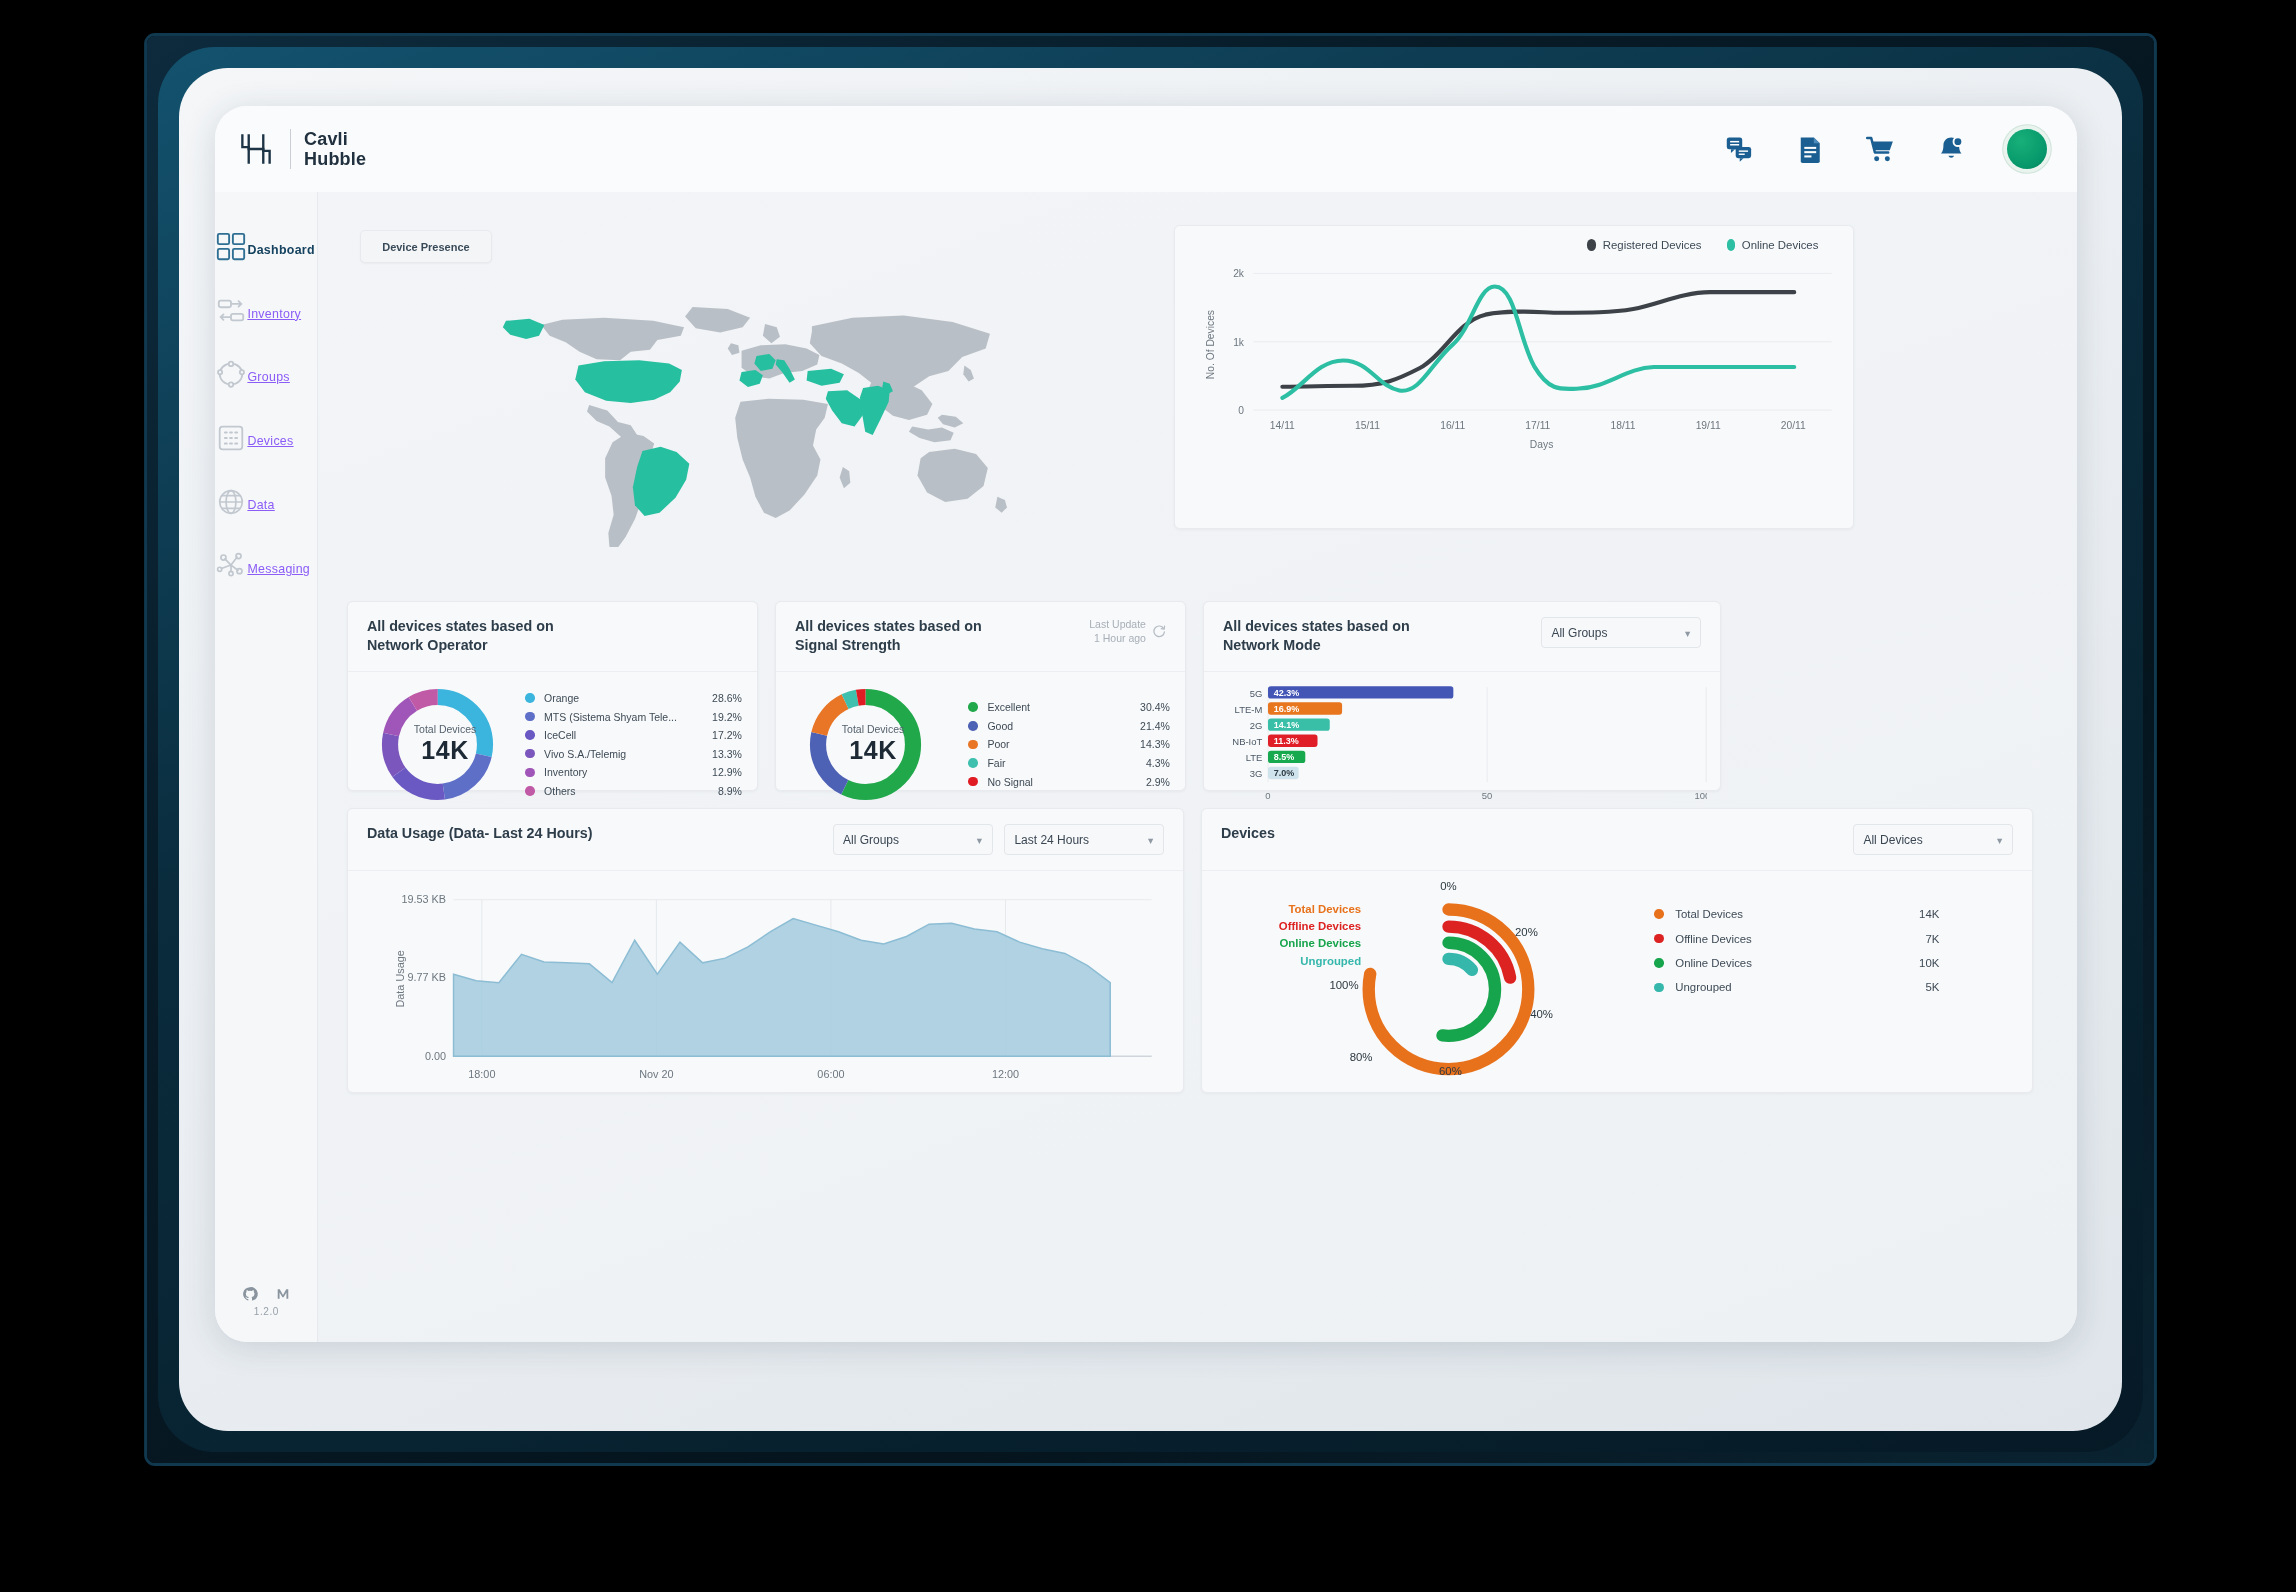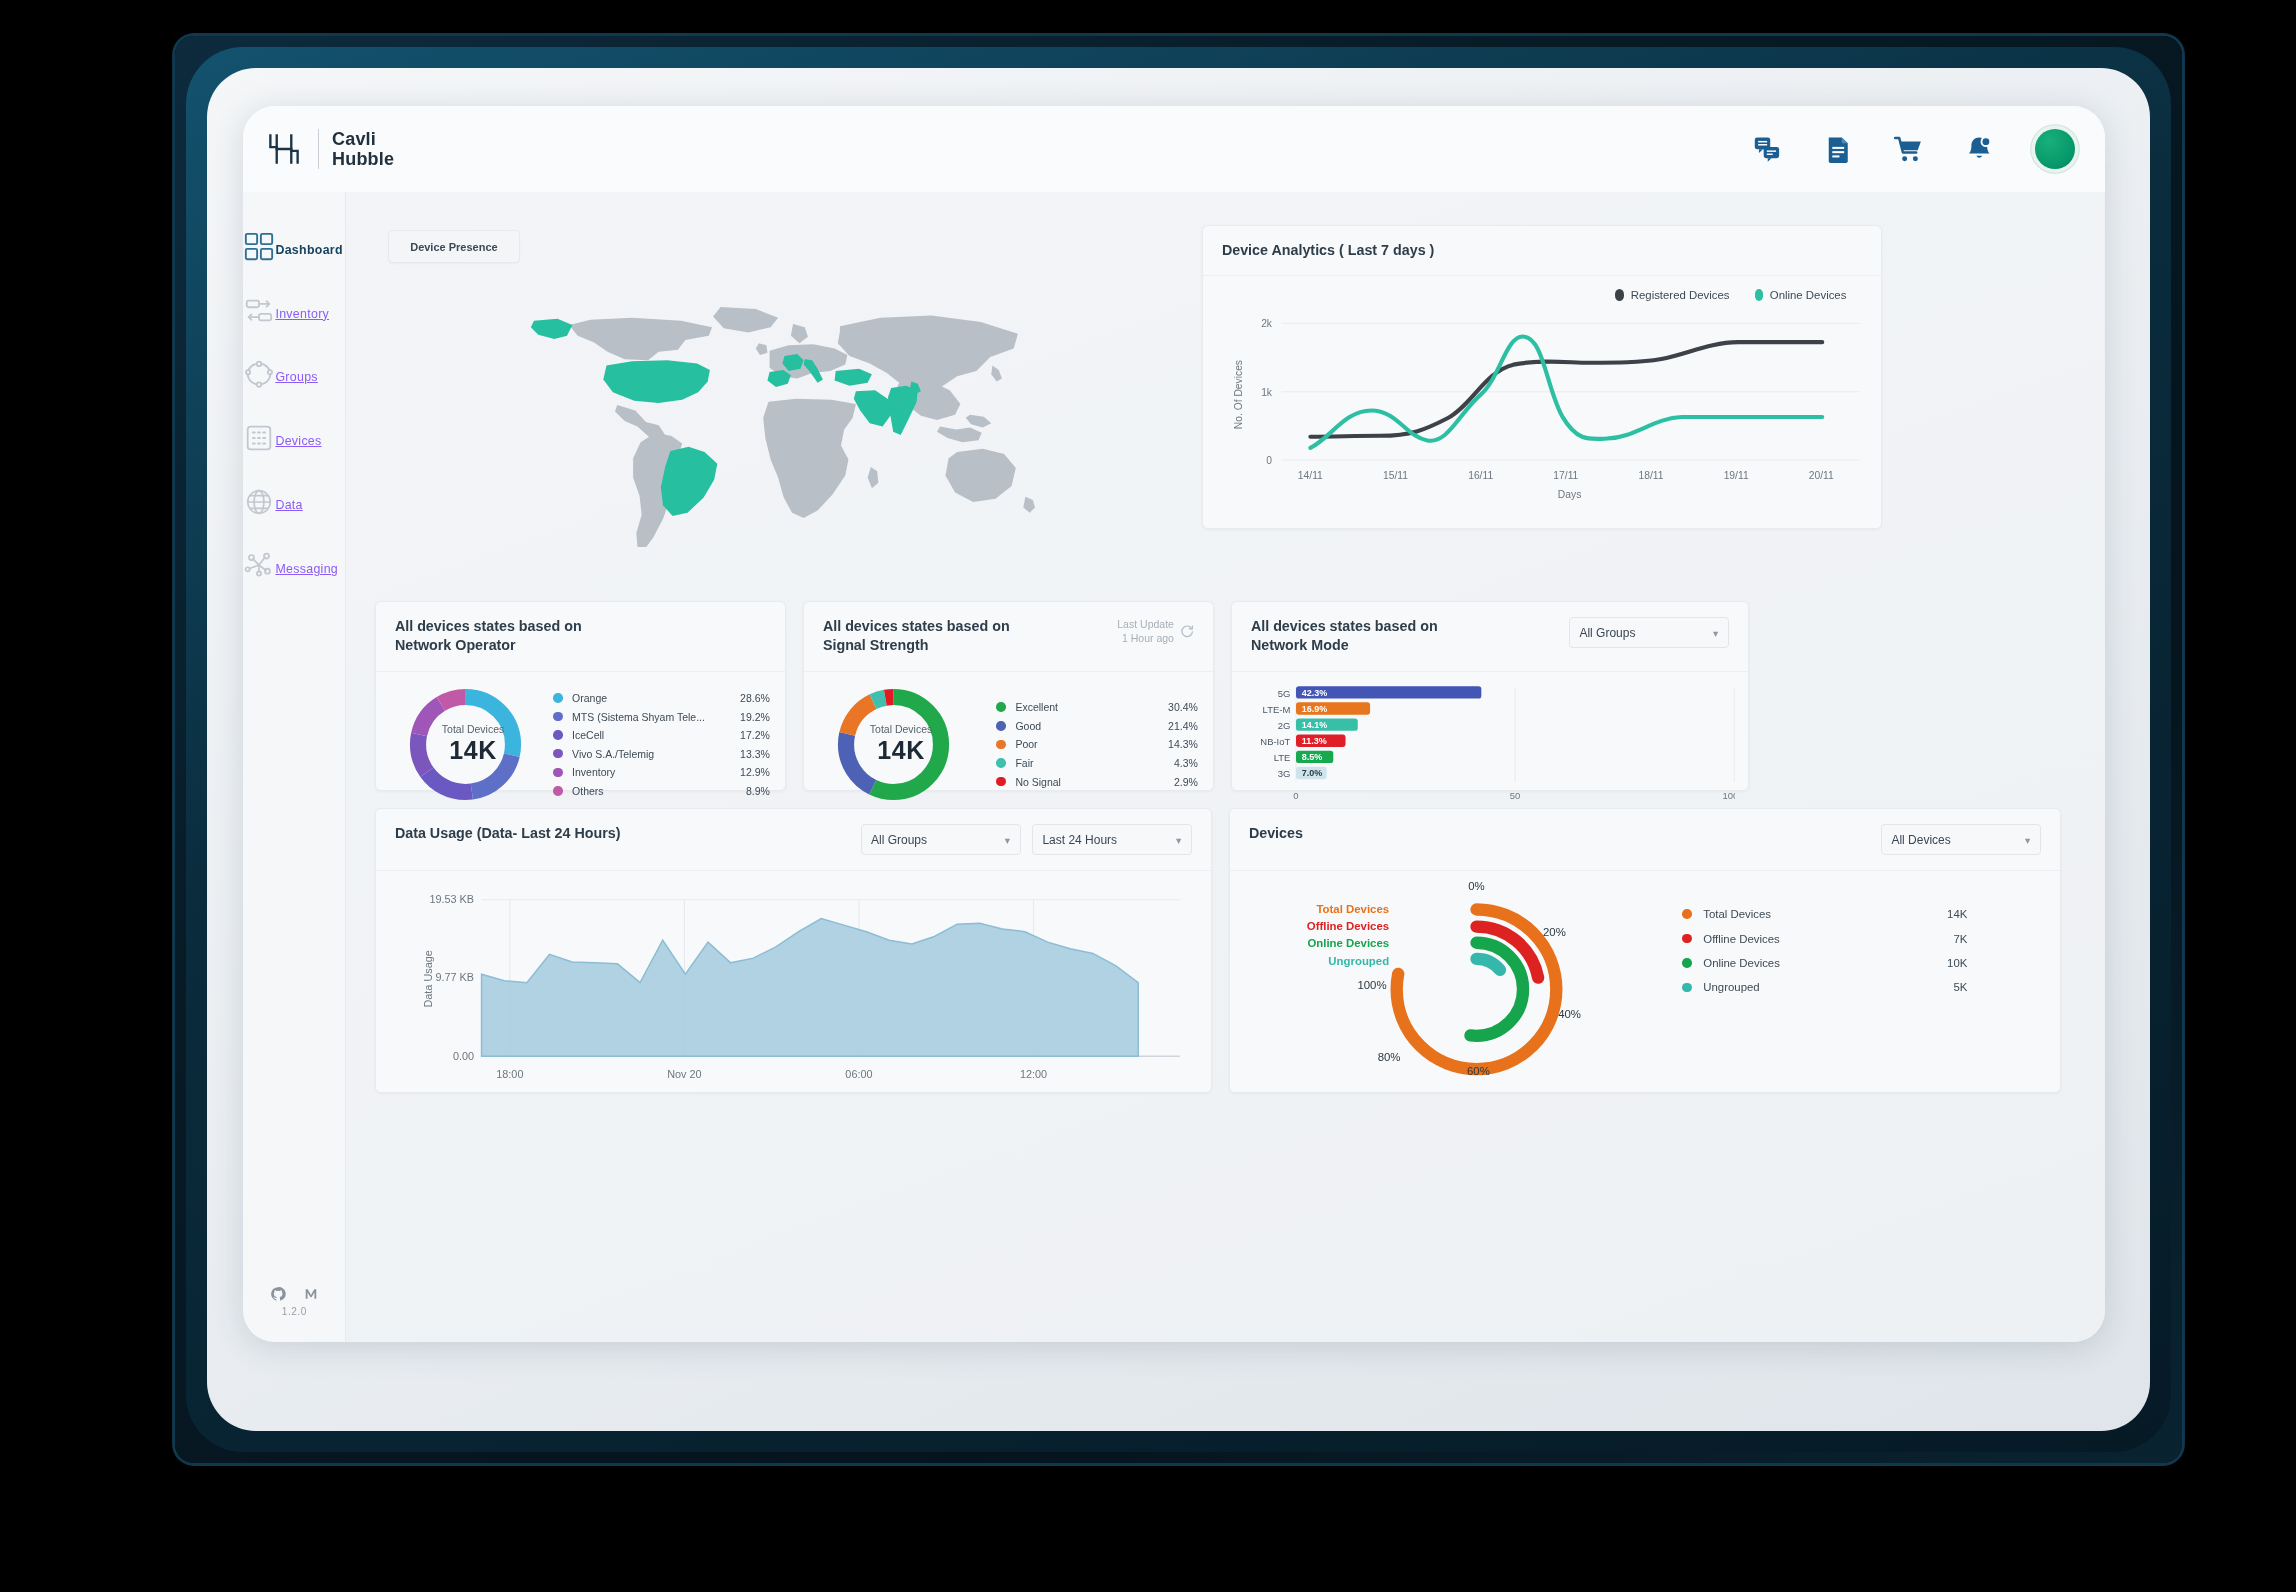--- a/index.html
+++ b/index.html
@@ -8,24 +8,23 @@
     background: #000;
     font-family: "Liberation Sans", sans-serif;
     overflow: hidden;
   }
 
   
   #device-frame {
     position: absolute;
     left: 147px; top: 36px;
     width: 2007px; height: 1427px;
-    border-radius: 19px;
+    border-radius: 8px;
     background: linear-gradient(145deg, #0d2b3d 0%, #071a26 35%, #05141d 70%, #0a2331 100%);
     box-shadow: 0 0 0 2.9px #10394f, 0 38px 86px rgba(0,0,0,0.9);
-    margin-left: 28px;
   }
   #device-inner-bezel {
     position: absolute;
     left: 11.4px; top: 11.4px; right: 11.4px; bottom: 11.4px;
     border-radius: 57px;
     background: linear-gradient(160deg,#13526e 0%, #0a2c3d 40%, #061a26 100%);
   }
   #screen-glow {
     position: absolute;
     left: 21px; top: 21px; right: 21px; bottom: 21px;
@@ -386,23 +385,20 @@
 
                   <path d="M634 188 l36 -2 26 18 4 28 -16 22 -24 -6 -18 -24 -12 -22 z"></path>
 
                   <path d="M700 182 l28 -4 22 8 -2 22 -14 30 -16 32 -14 -6 -6 -34 -4 -30 z"></path>
                   <path d="M738 170 l12 4 6 14 -12 6 -8 -14 z"></path>
                 </g>
               </svg>
             </div>
 
             <div id="analytics-card" class="card">
-              <div class="card-head">
-                <div class="card-title">Device Analytics ( Last 7 days )</div>
-              </div>
               <div id="analytics-body">
                 <div class="legend-row">
                   <div class="legend-chip">
                     <span class="dot tall" style="background:#3c4248"></span>
                     <span>Registered Devices</span>
                   </div>
                   <div class="legend-chip">
                     <span class="dot tall" style="background:#2cbfa3"></span>
                     <span>Online Devices</span>
                   </div>

